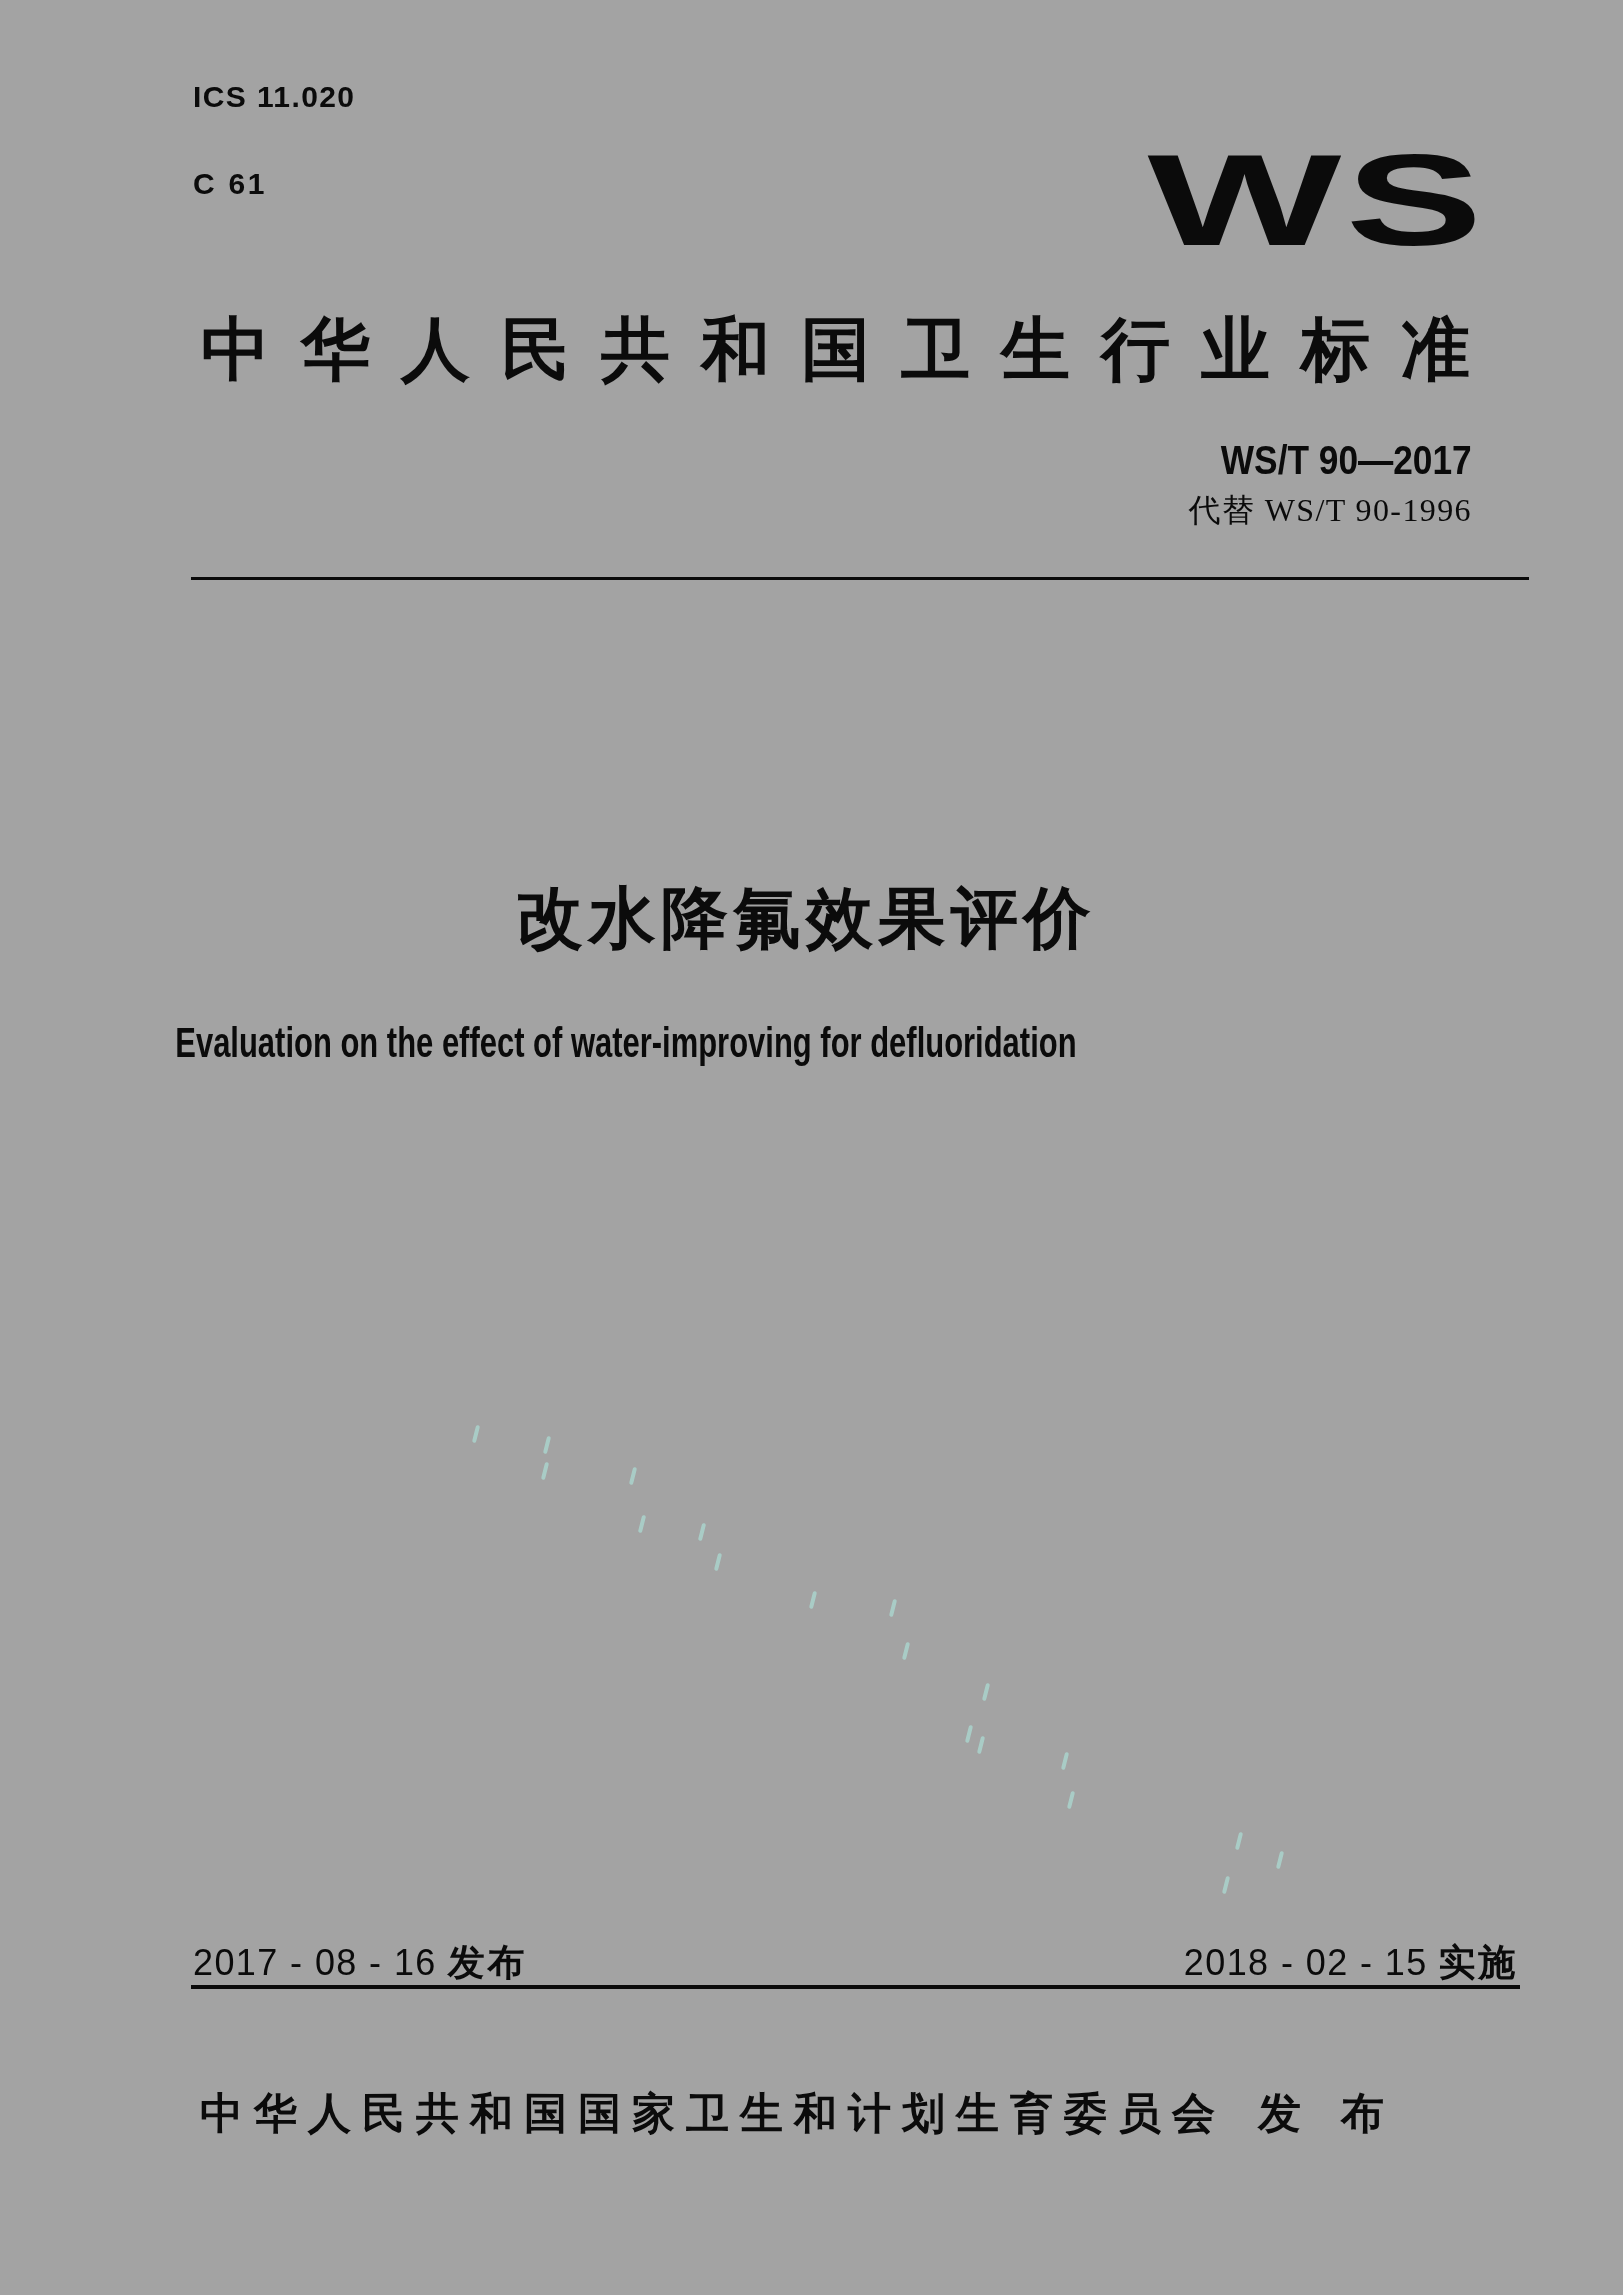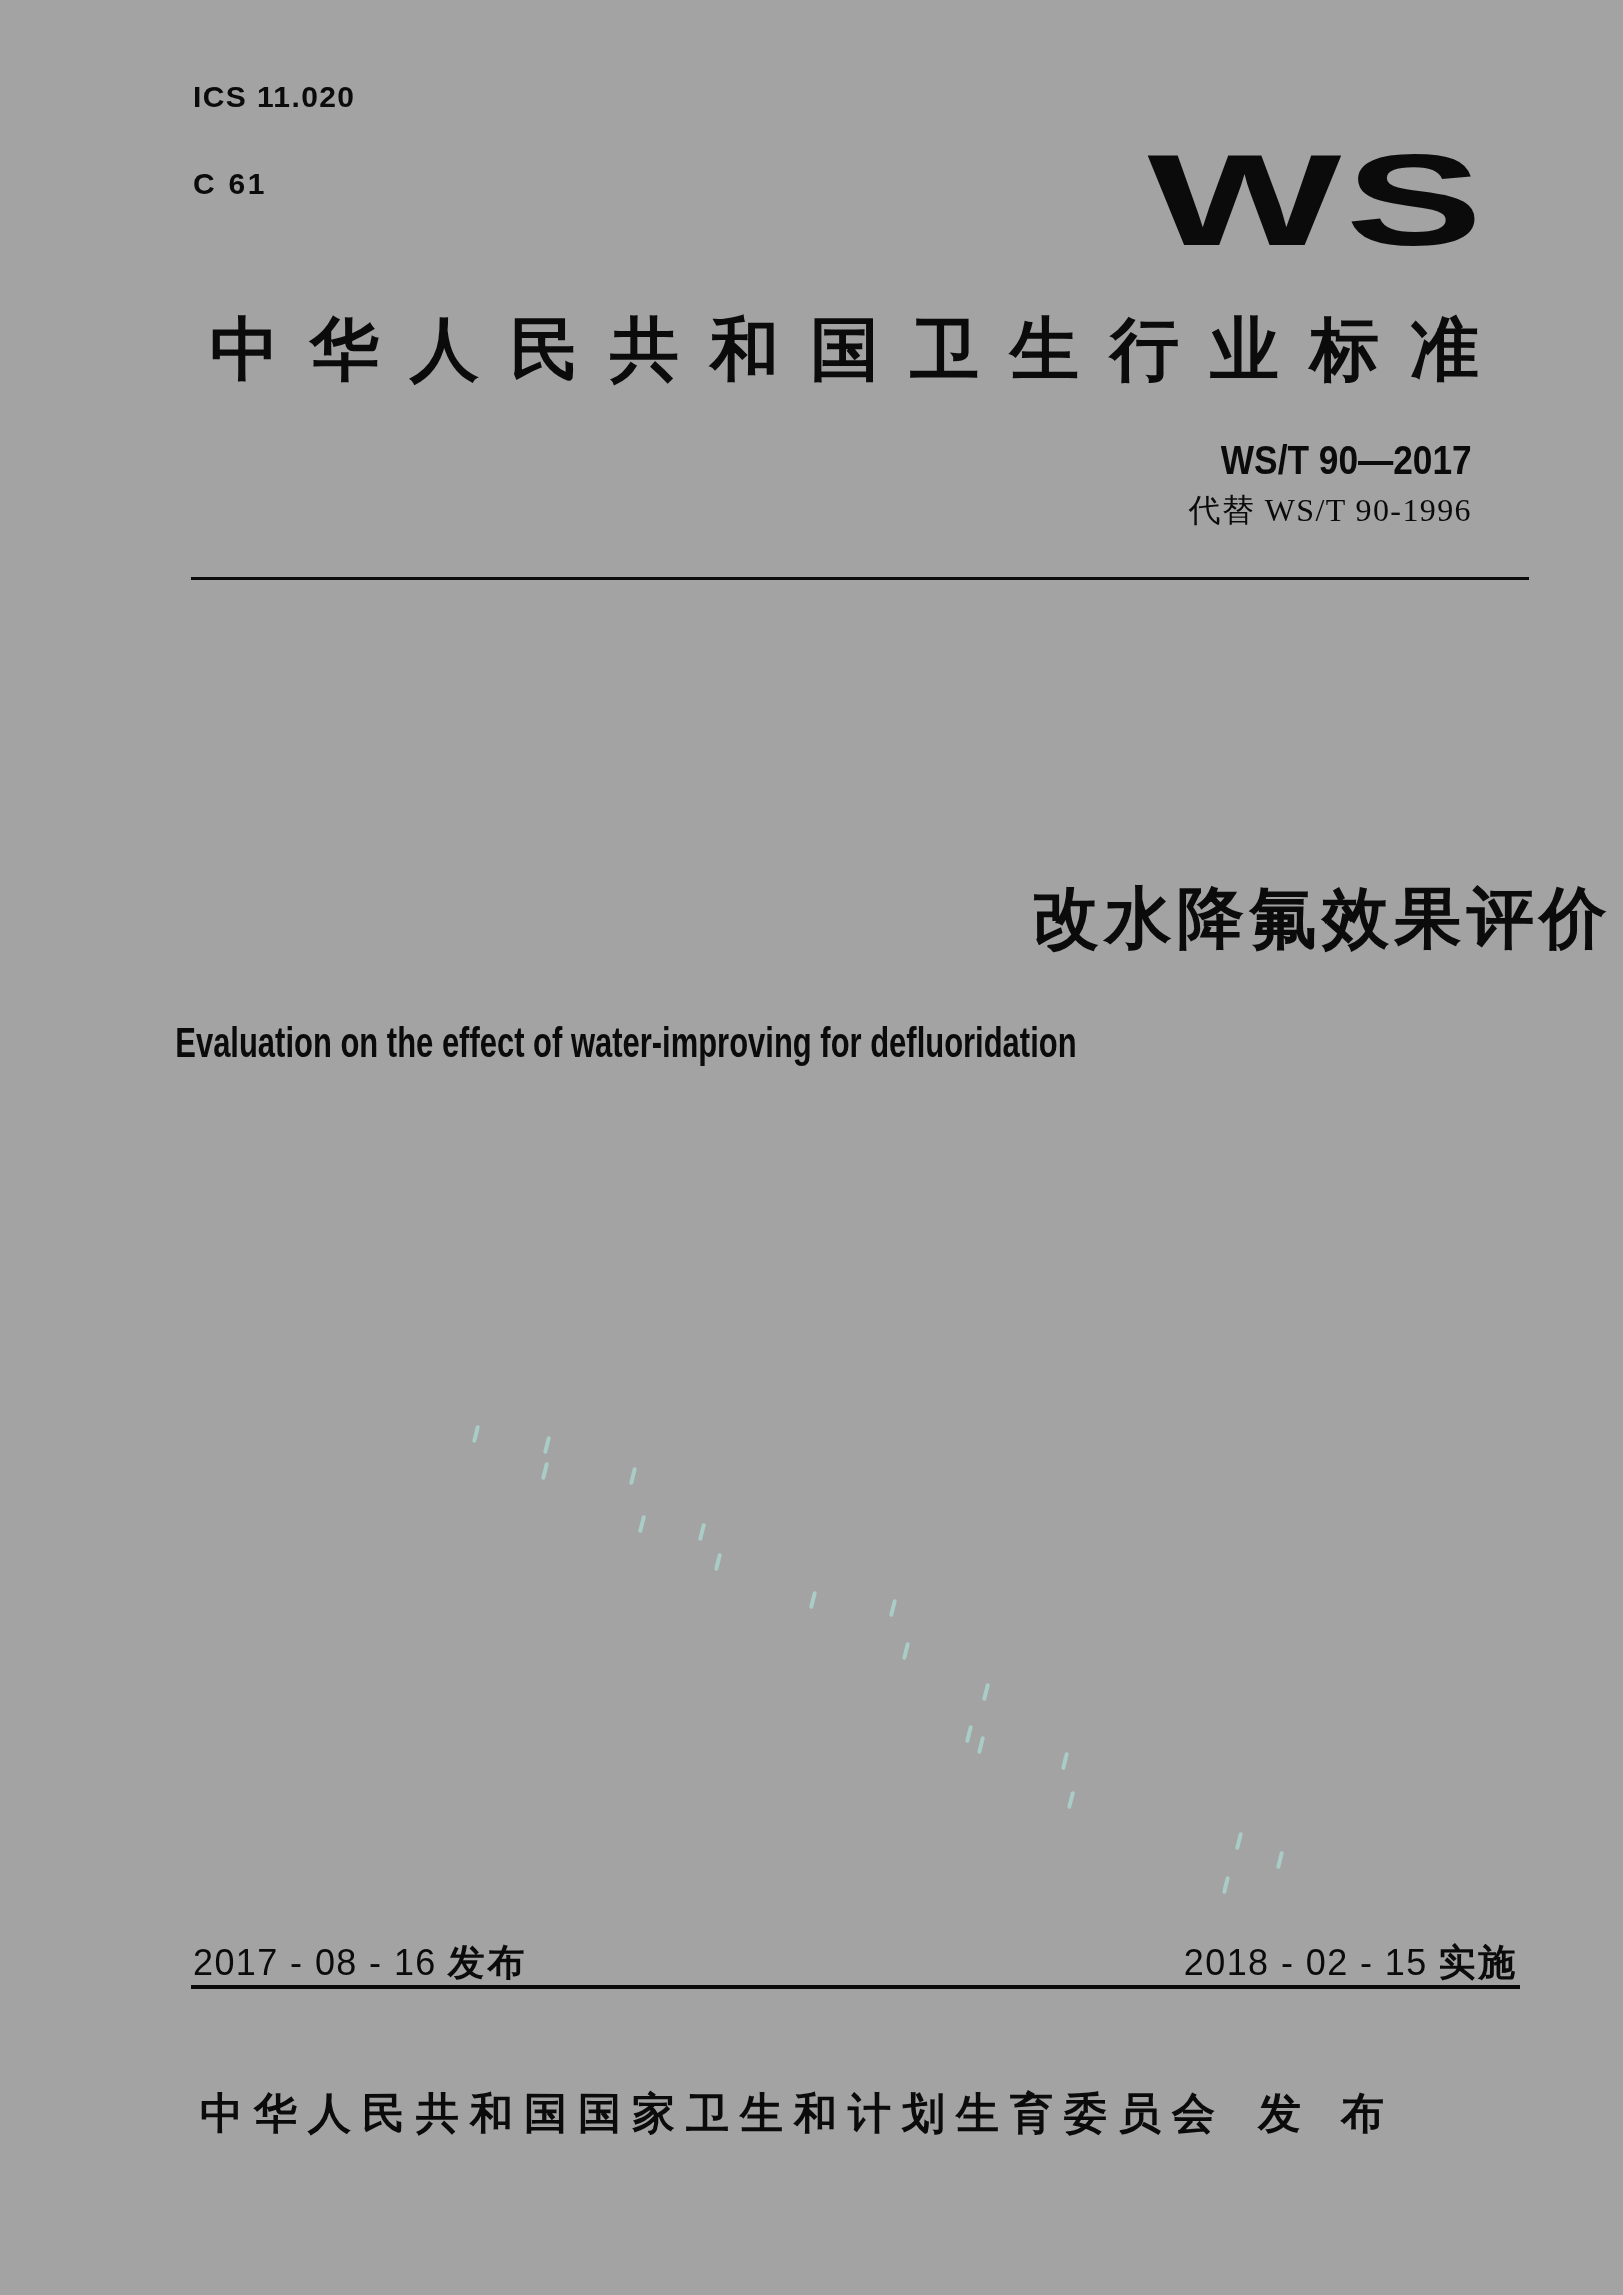--- a/index.html
+++ b/index.html
@@ -16,41 +16,41 @@
   .ics{left:193px;top:81px;font-size:30px;font-weight:bold;letter-spacing:1.4px;line-height:32px;}
   .class-code{left:193px;top:124px;font-size:30px;font-weight:bold;letter-spacing:2.7px;line-height:32px;margin-top:44px;}
 
   .ws-logo{
     right:137px;top:135px;
     font-size:130px;font-weight:bold;line-height:130px;letter-spacing:2.7px;
     transform:scaleX(1.58);transform-origin:100% 50%;
   }
 
   .std-name{
-    left:210px;top:312px;
+    left:201px;top:312px;
     font-size:69px;font-weight:bold;letter-spacing:31px;line-height:75px;
   }
 
   .std-number{
     right:152px;top:439px;
     font-size:41px;font-weight:bold;line-height:43px;
     transform:scaleX(0.86);transform-origin:100% 50%;
   }
   .replaces{
     right:152px;top:491px;
     font-family:"Liberation Serif","DejaVu Serif",serif;
     font-size:32px;line-height:38px;letter-spacing:1.4px;
   }
 
   .rule{position:absolute;background:#0b0b0b;}
   .rule-top{left:191px;top:577px;width:1338px;height:2.7px;}
   .rule-bottom{left:191px;top:1985px;width:1329px;height:4.1px;}
 
   .title-cn{
-    left:0;right:12px;top:877px;text-align:right;
+    left:0;right:12px;top:877px;text-align:center;
     font-size:67px;font-weight:bold;letter-spacing:5.5px;line-height:82px;
   }
   .title-en{left:0;right:0;top:1017px;text-align:left;line-height:51px;}
   .title-en .stretch{
     display:inline-block;font-size:43px;font-weight:bold;
     transform:scaleX(0.72);transform-origin:50% 50%;
   }
 
   .date-left{left:193px;top:1944px;font-size:36px;line-height:38px;}
   .date-right{right:106px;top:1944px;font-size:36px;line-height:38px;}

